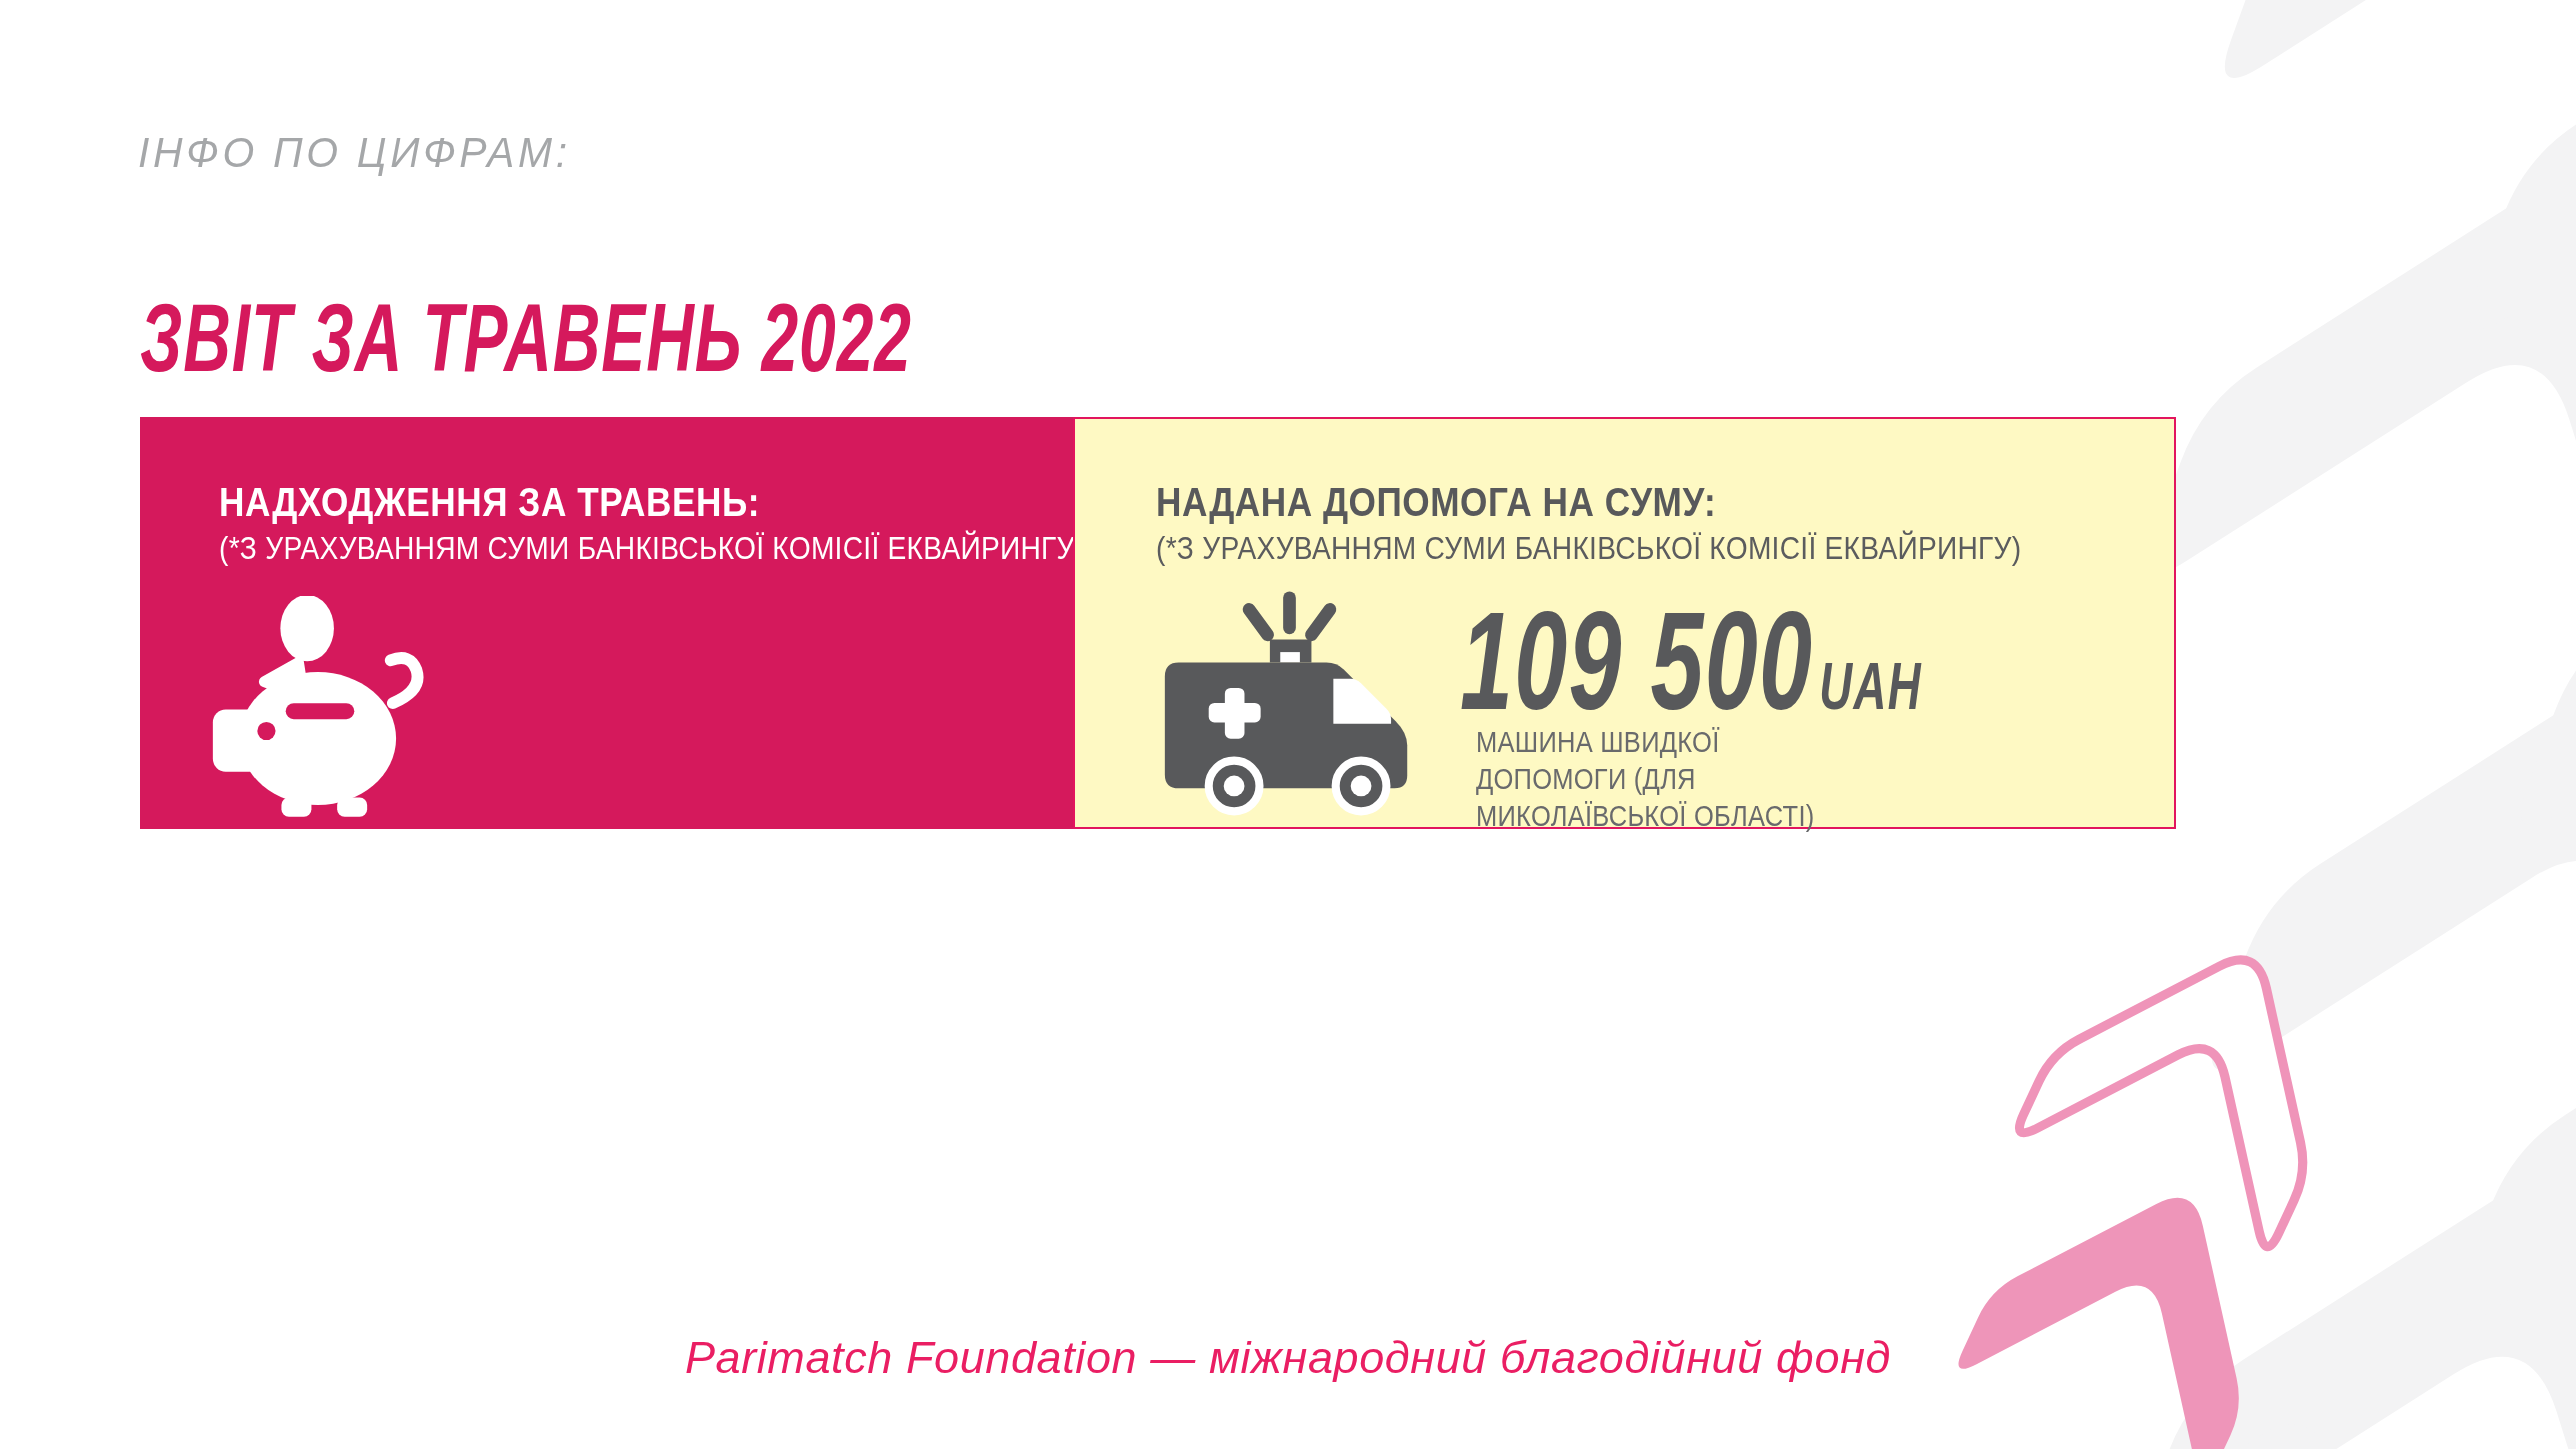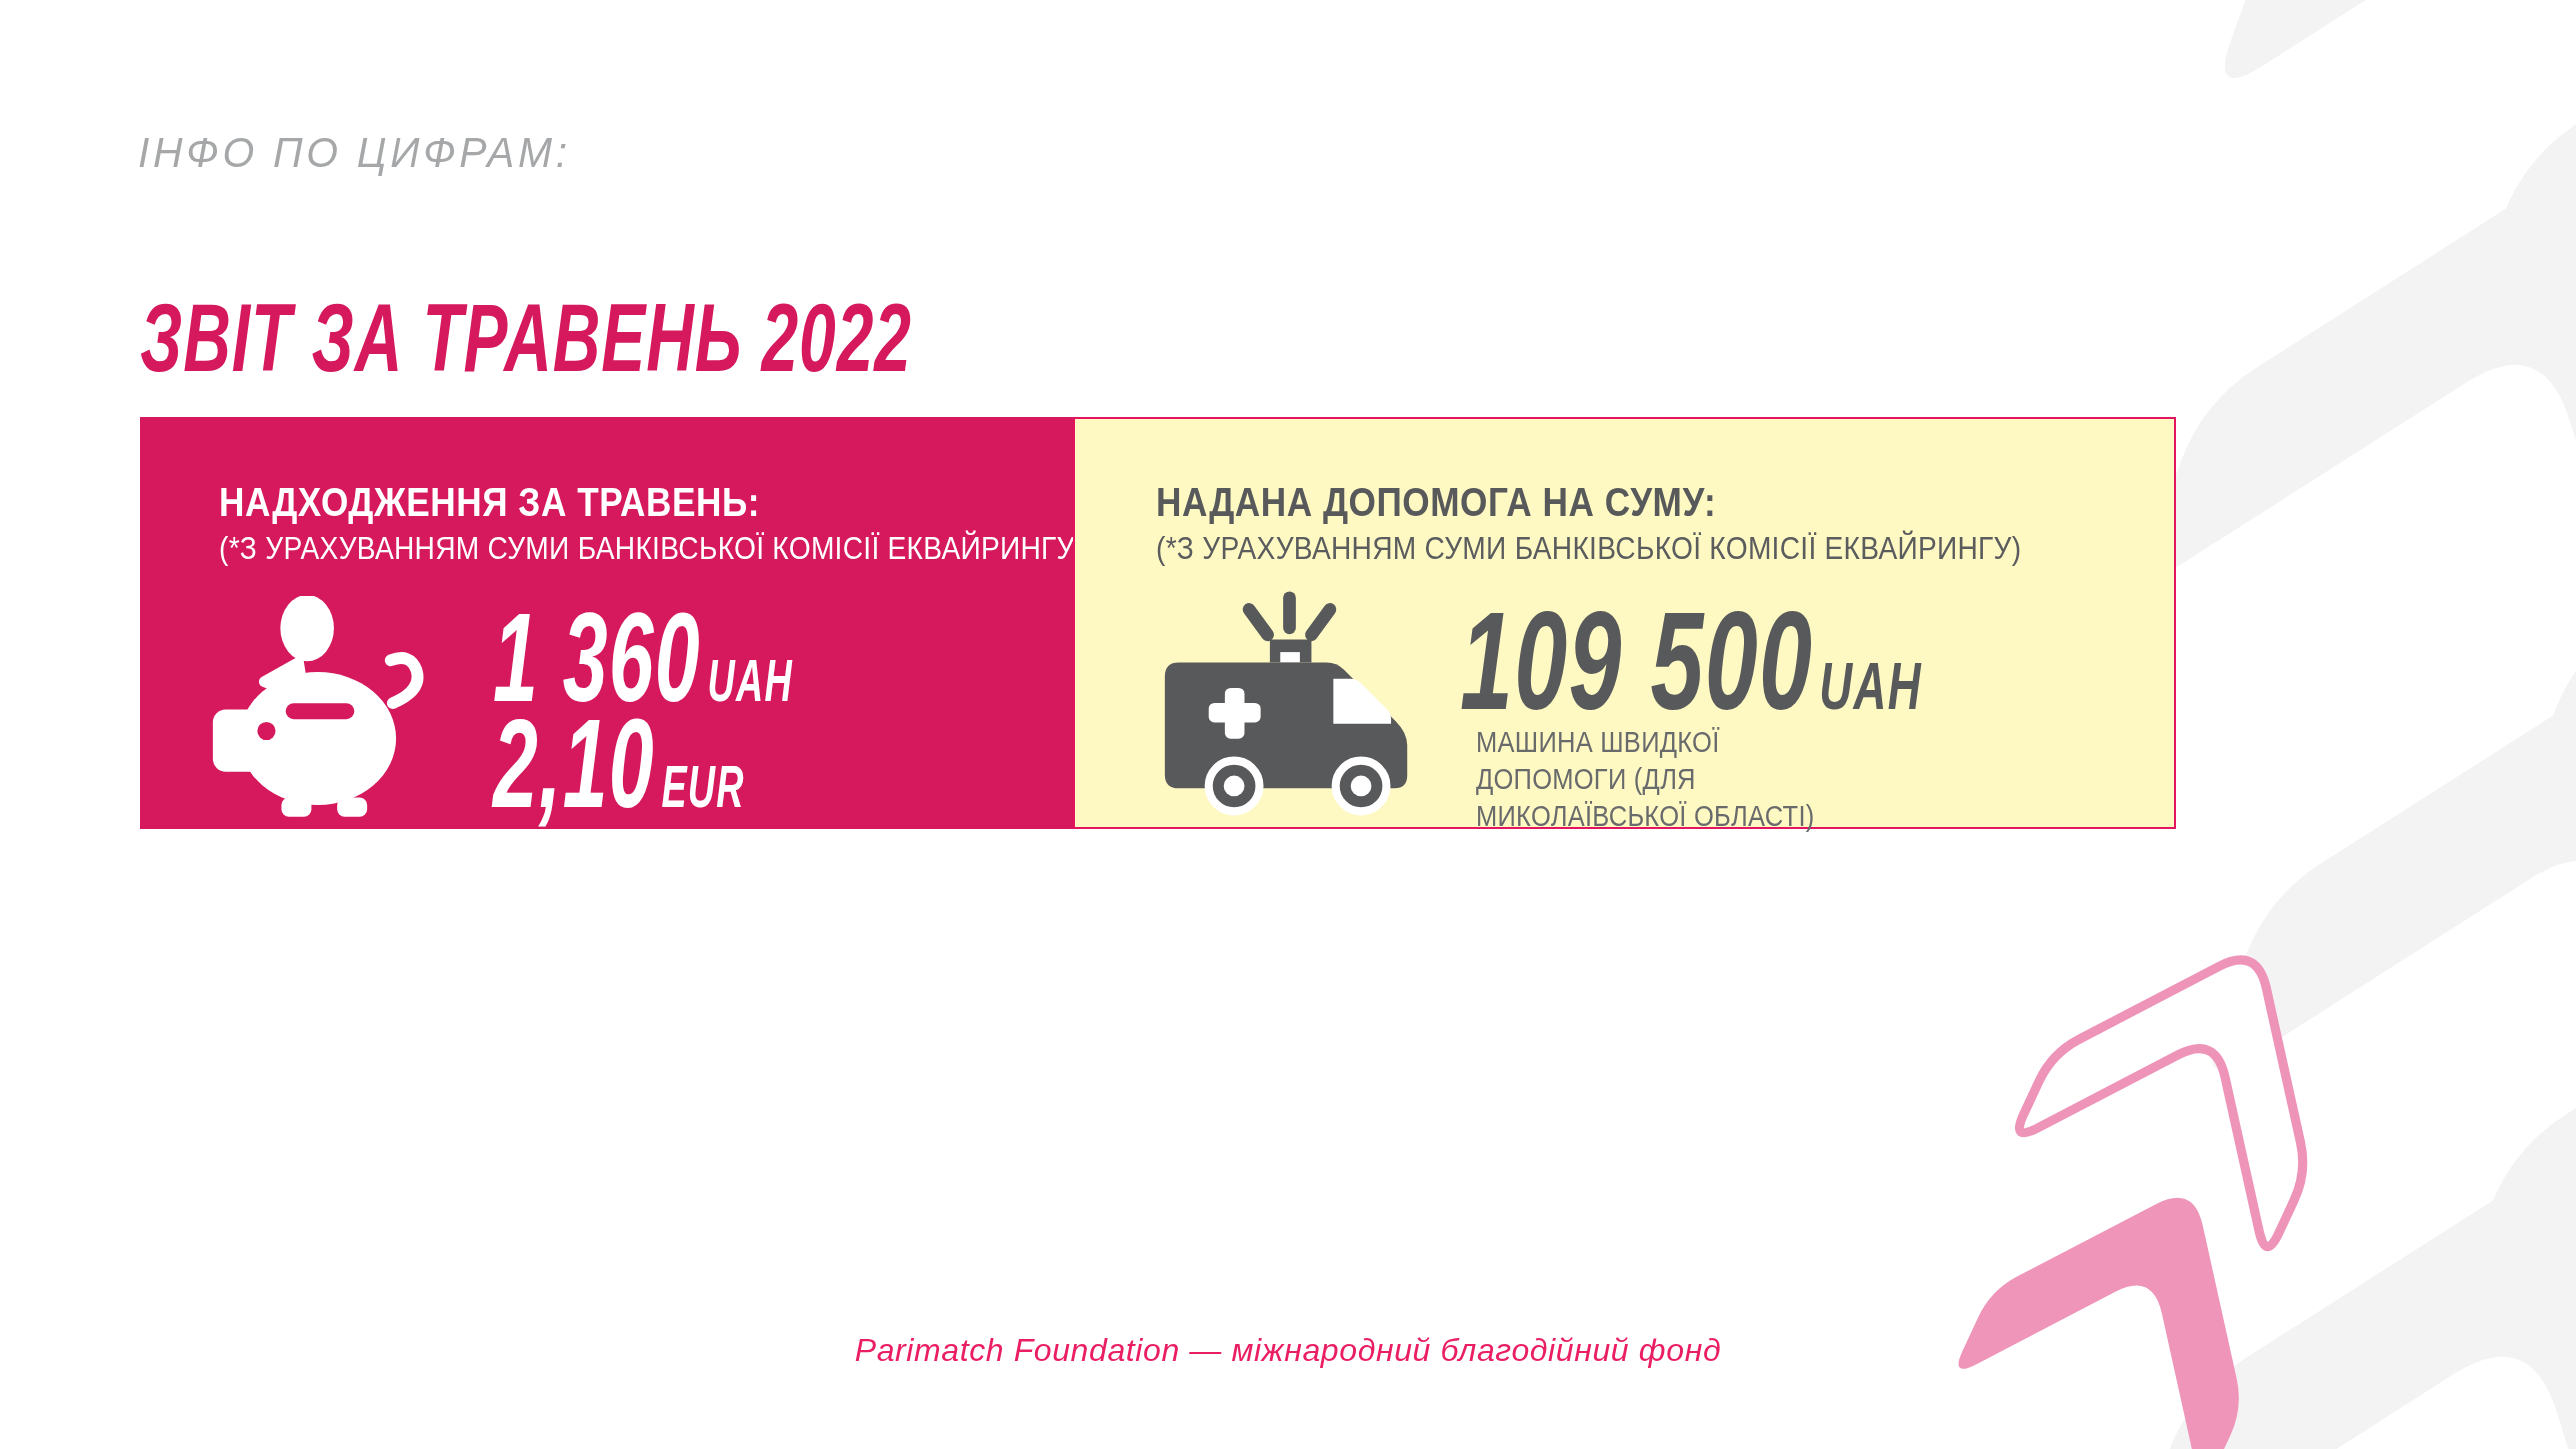--- a/index.html
+++ b/index.html
@@ -65,21 +65,21 @@
   .aid-note {
     position:absolute; left:401px; top:304px;
     font-size:30px; line-height:37px; color:#696a6c;
     white-space:nowrap; transform:scaleX(.85); transform-origin:0 0;
     letter-spacing:0.3px;
   }
 
   .page-footer {
     position:absolute; left:50%; top:1332px;
     transform:translateX(-50%);
-    font-size:32px; font-style:italic; color:#ea1e63;
+    font-size:45px; font-style:italic; color:#ea1e63;
     white-space:nowrap; letter-spacing:0.6px;text-align:center;
   }
 
   .icon-abs { position:absolute; }
 </style>
 </head>
 <body>
 
 <svg class="decor-svg" xmlns="http://www.w3.org/2000/svg" viewBox="0 0 4000 2251" width="2576" height="1450">
   <defs>
@@ -115,28 +115,20 @@
       <path d="M60,80 L92,62 L97,94 Z" fill="#ffffff" stroke="#ffffff" stroke-width="10" stroke-linejoin="round"></path>
       <ellipse cx="110" cy="133" rx="73" ry="62" fill="#ffffff"></ellipse>
       <rect x="12" y="106" width="46" height="58" rx="12" fill="#ffffff"></rect>
       <rect x="76" y="188" width="28" height="18" rx="7" fill="#ffffff"></rect>
       <rect x="128" y="188" width="28" height="18" rx="7" fill="#ffffff"></rect>
       <path d="M180,100 q28,-12 22,-31 q-6,-16 -24,-9" fill="none" stroke="#ffffff" stroke-width="11" stroke-linecap="round"></path>
       <rect x="80" y="100" width="64" height="15" rx="7.5" fill="#d5195c"></rect>
       <circle cx="62" cy="126" r="8.5" fill="#d5195c"></circle>
     </svg>
 
-    <div class="amounts">
-      <div class="amount-line">
-        <span class="num">1 360</span><span class="cur">UAH</span>
-      </div>
-      <div class="amount-line">
-        <span class="num">2,10</span><span class="cur">EUR</span>
-      </div>
-    </div>
   </div>
 
   <div class="card card-aid">
     <div class="card-heading">НАДАНА ДОПОМОГА НА СУМУ:</div>
     <div class="card-subheading">(*З УРАХУВАННЯМ СУМИ БАНКІВСЬКОЇ КОМІСІЇ ЕКВАЙРИНГУ)</div>
 
     <svg class="icon-abs" style="left:76px; top:167px; width:277px; height:243px;" viewBox="0 0 240 210" xmlns="http://www.w3.org/2000/svg">
       <g stroke="#58595b" stroke-width="11" stroke-linecap="round">
         <line x1="120" y1="10" x2="120" y2="36"></line>
         <line x1="85" y1="20" x2="101" y2="42"></line>

